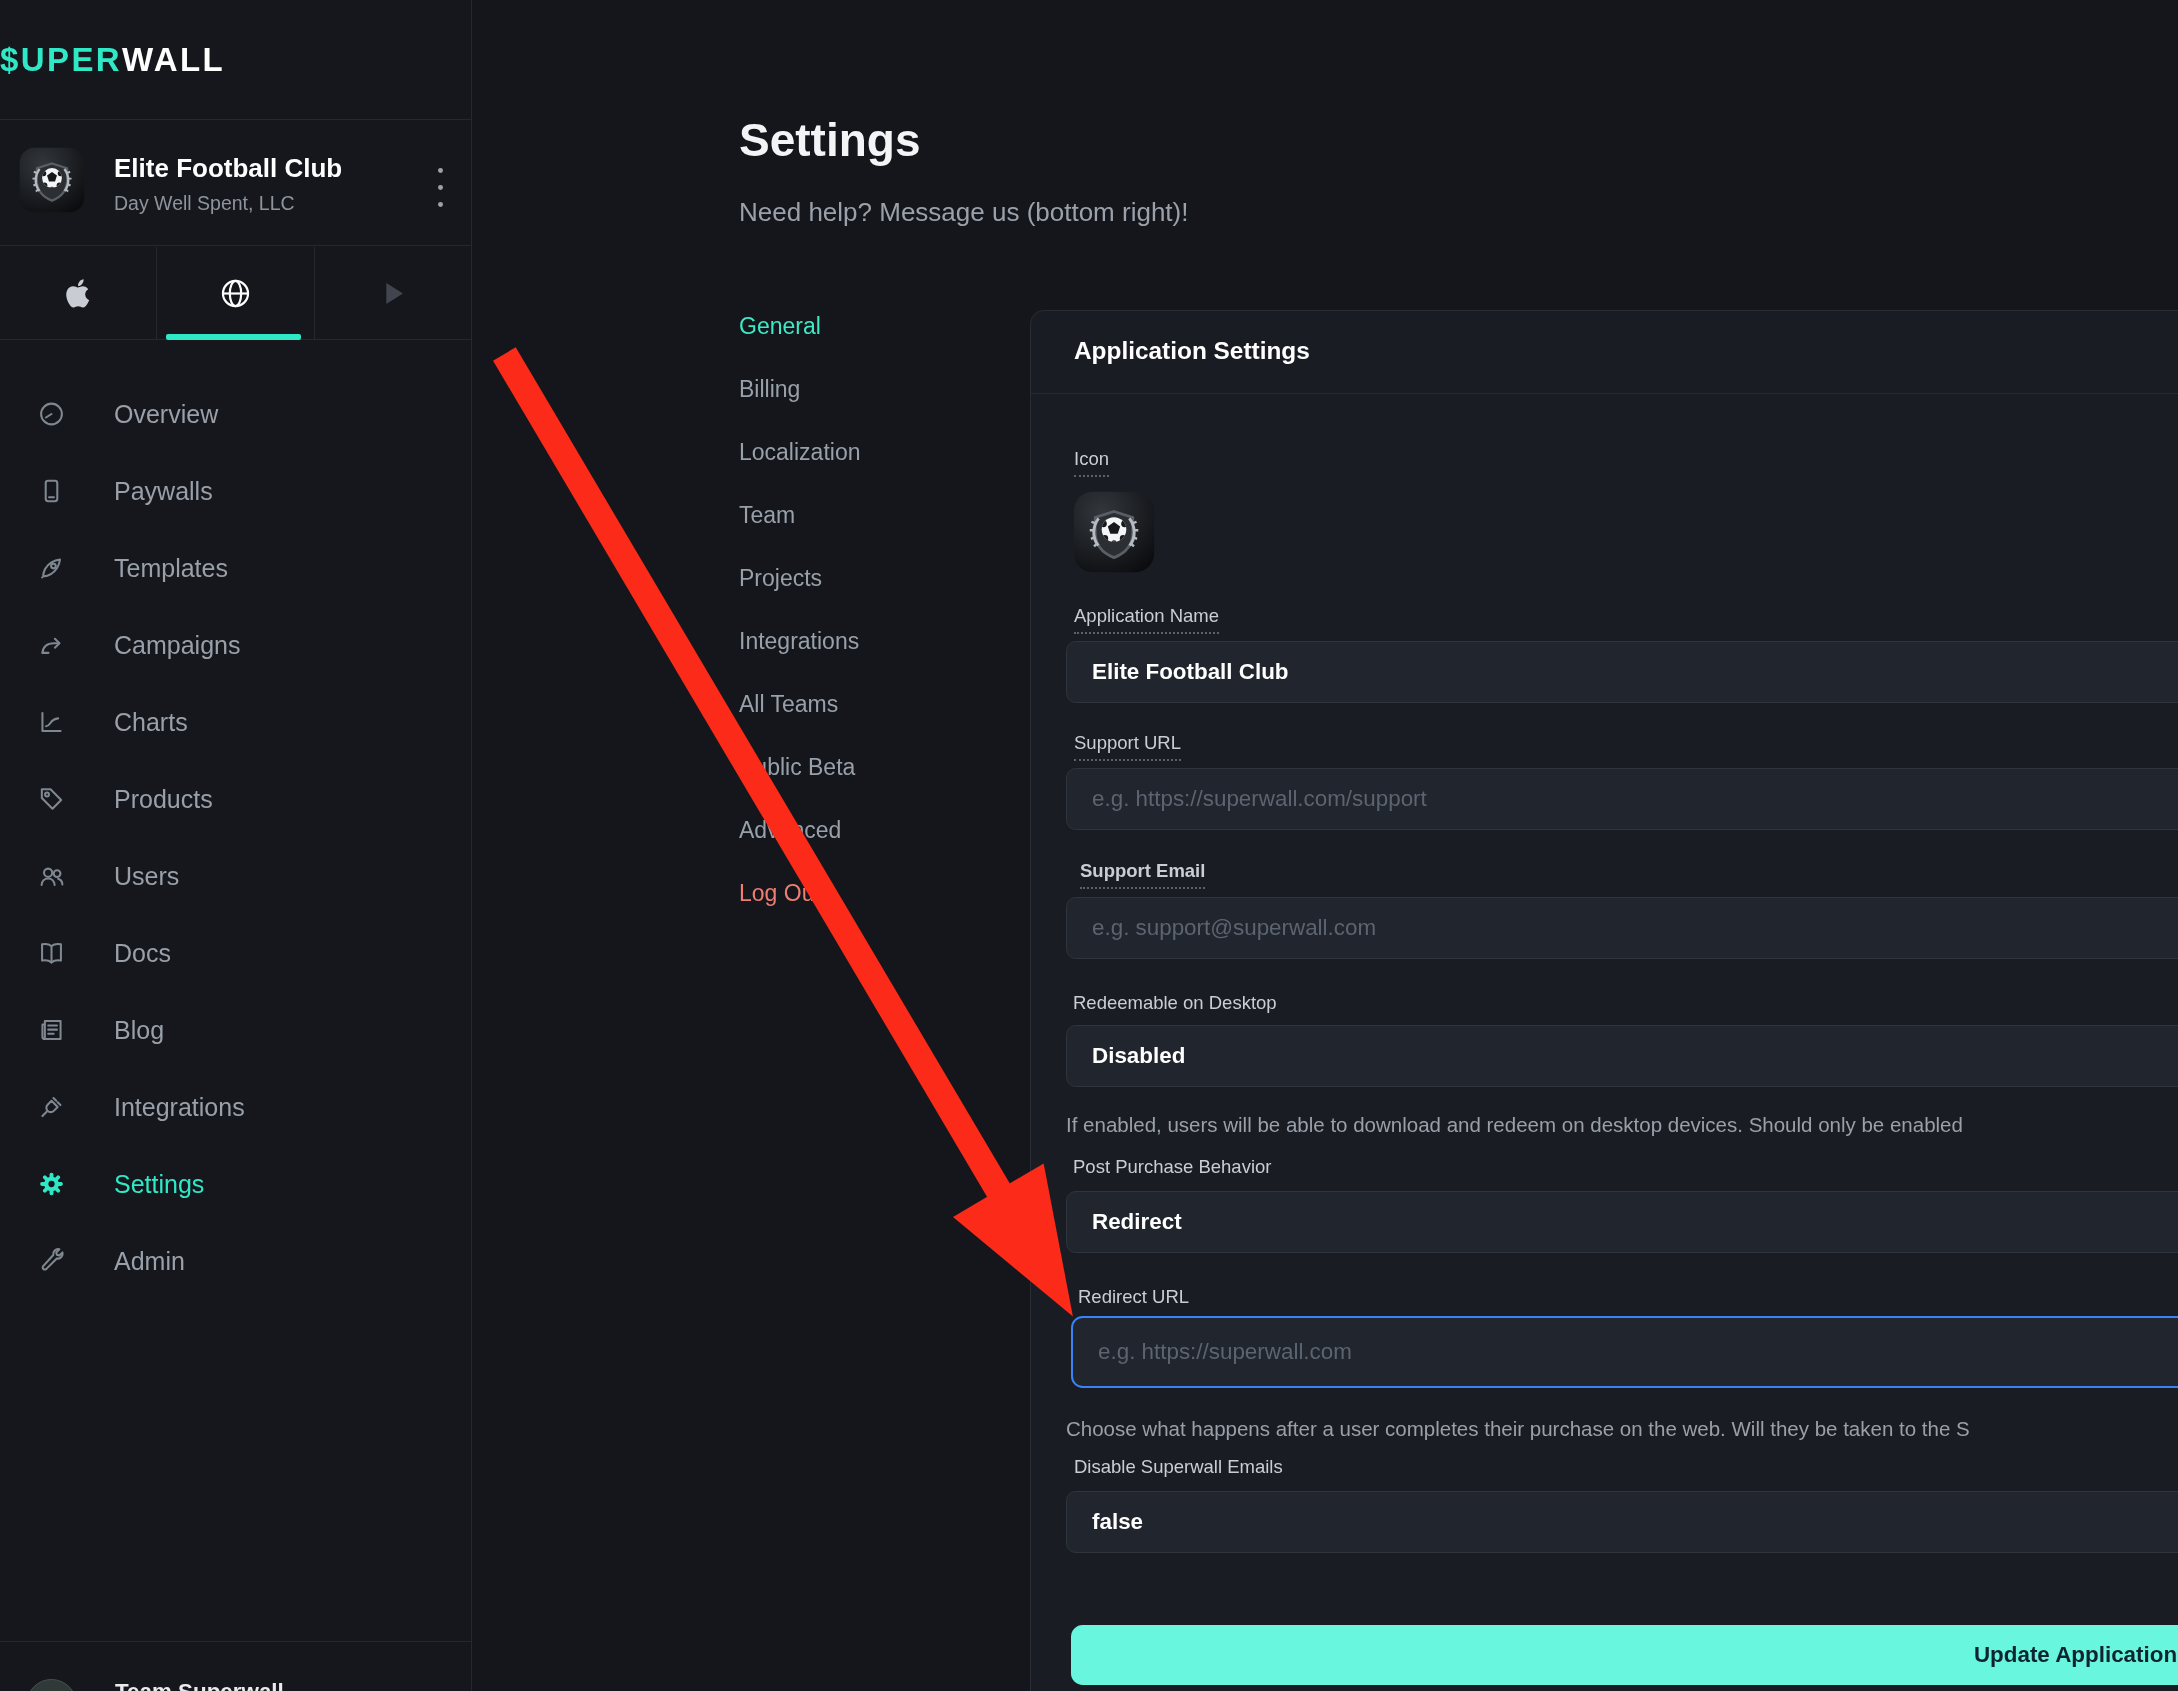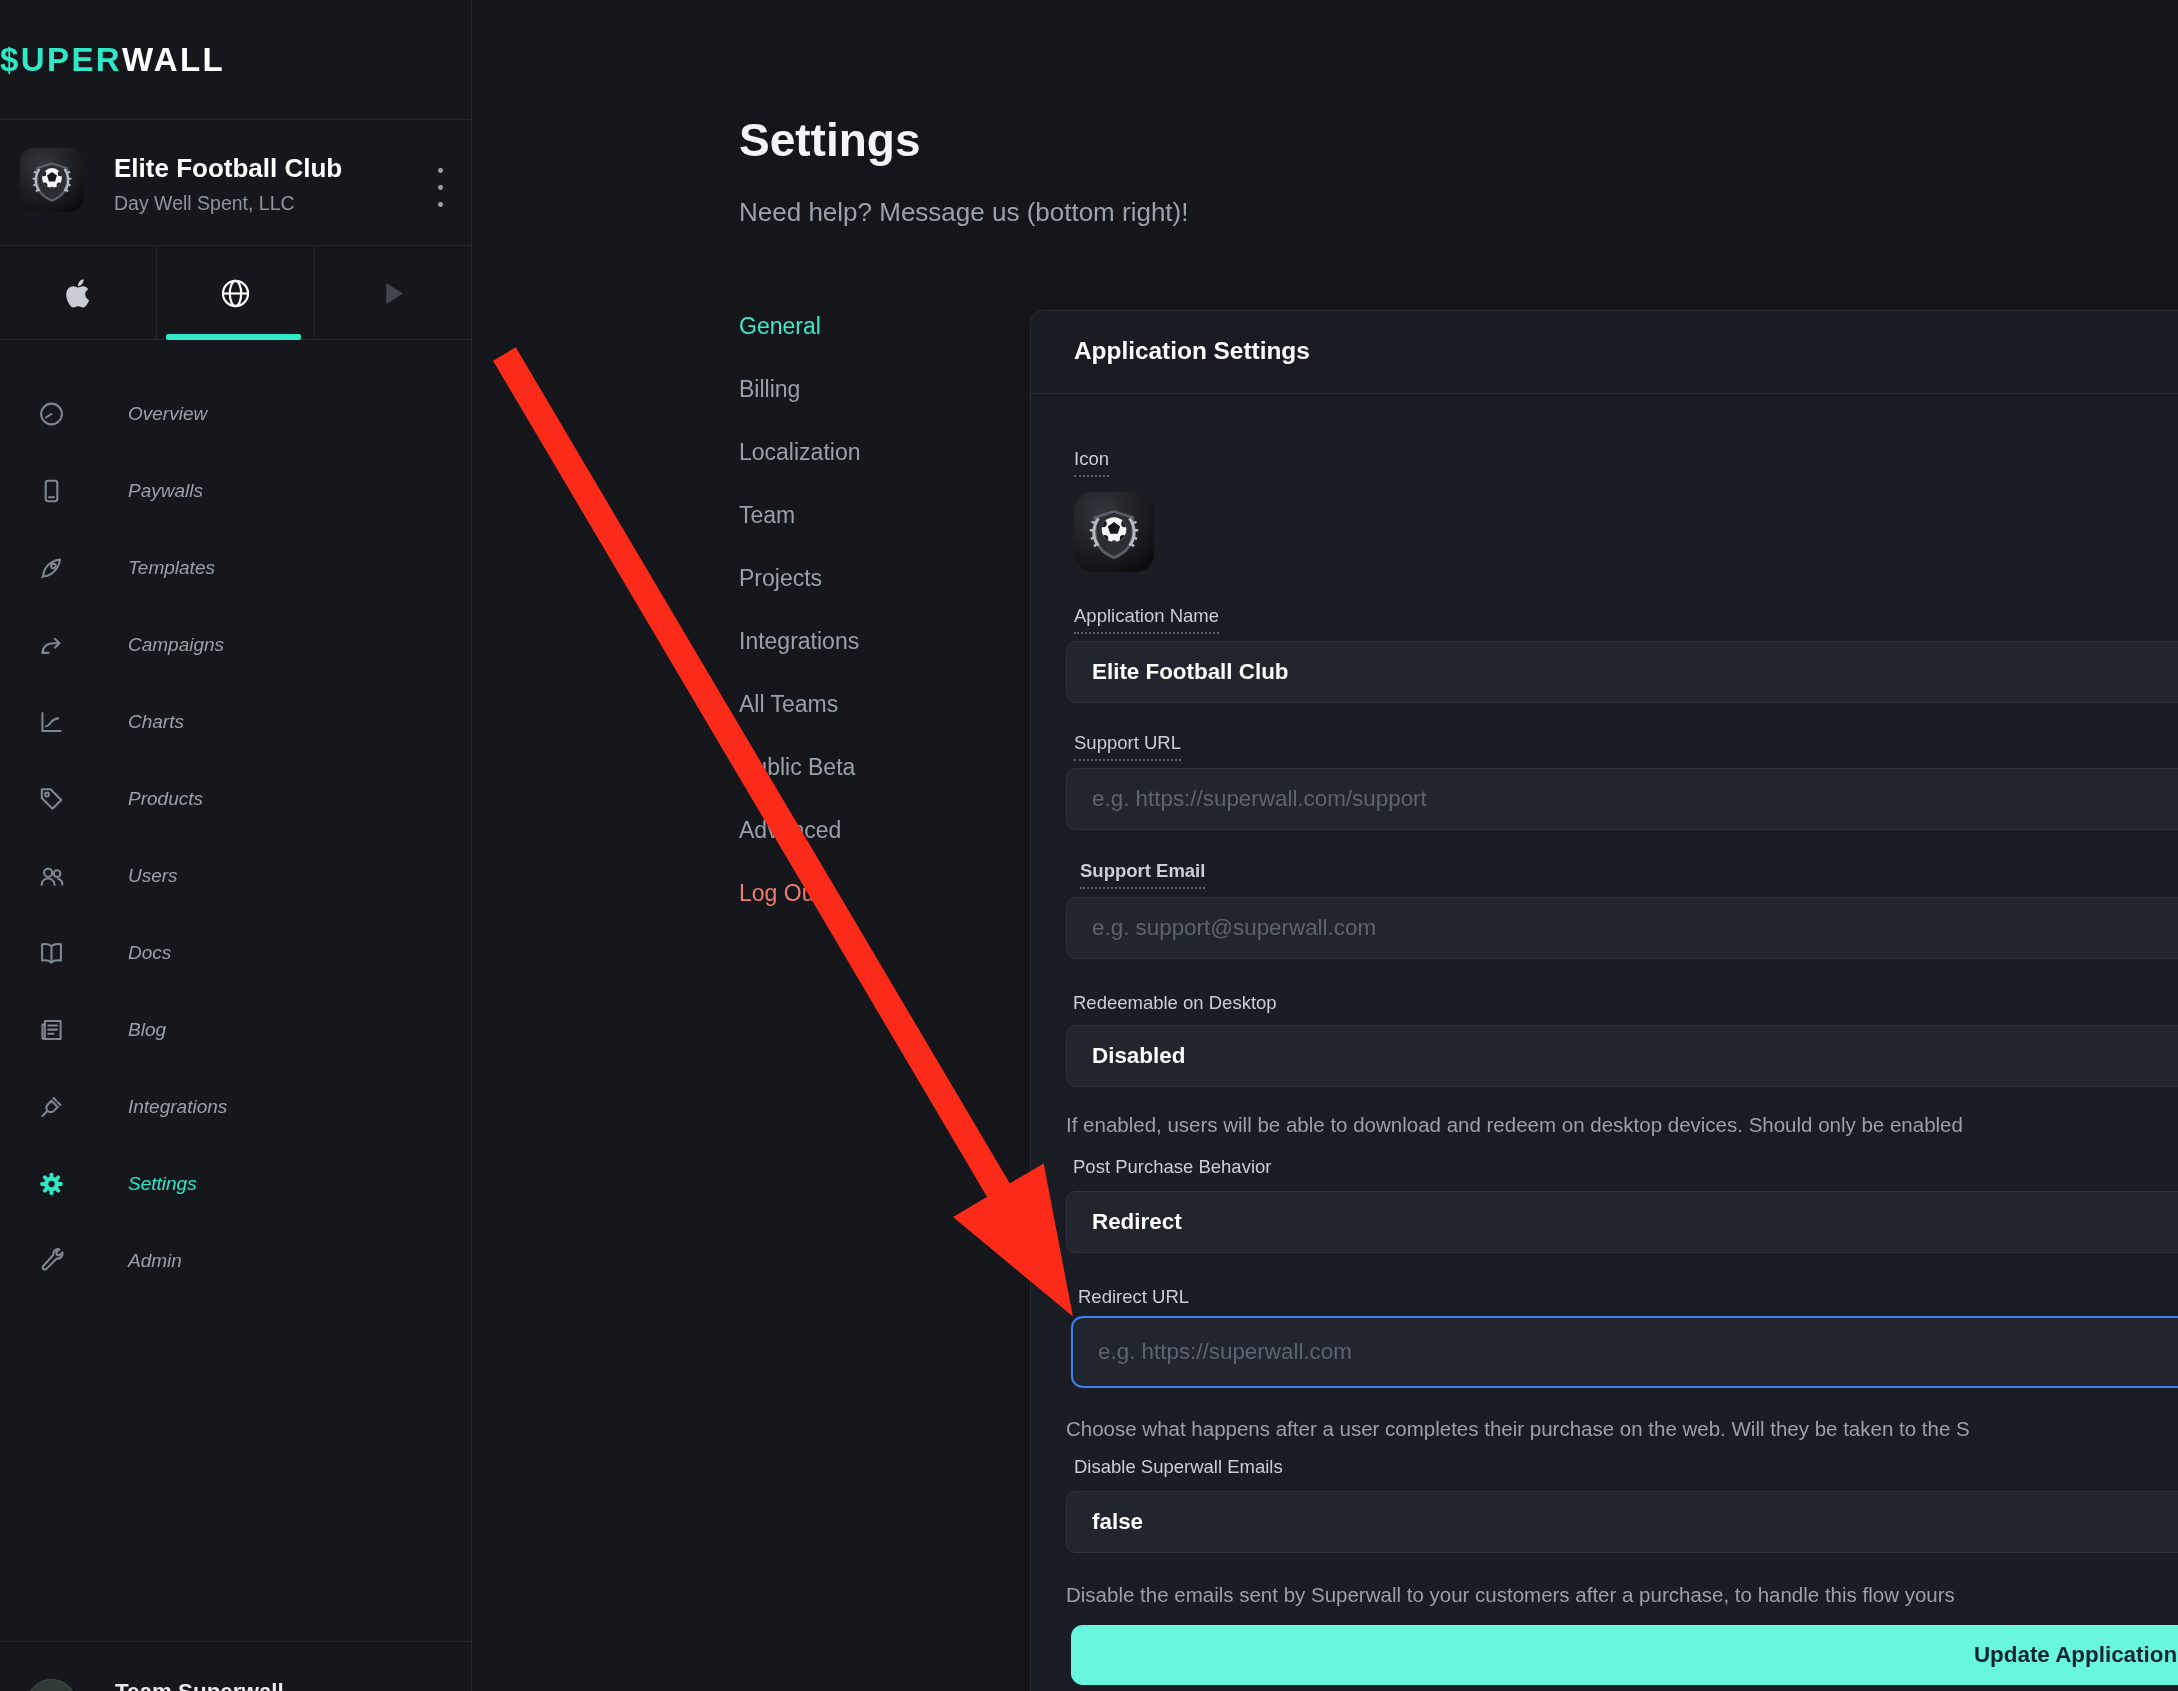--- a/index.html
+++ b/index.html
@@ -27,22 +27,22 @@
   .tab { flex:1; position:relative; display:flex; align-items:center; justify-content:center;
          border-right:1px solid #24282f; cursor:pointer; }
   .tab:last-child { border-right:none; }
   .tab-underline { position:absolute; bottom:-1px; left:8.8px; right:12.7px; height:5.9px;
                    background:#2fe9c6; border-radius:2px; }
 
   .nav { position:absolute; top:375px; left:0; width:471px; }
   .nav-item { height:77px; position:relative; cursor:pointer; }
   .nav-item svg { position:absolute; left:37px; top:50%; transform:translateY(-50%);
                   width:29px; height:29px; }
-  .nav-item .lbl { position:absolute; left:128px; top:50%; transform:translateY(-50%);
-                   font-size:19px; color:#99a0aa;font-style:italic; }
+  .nav-item .lbl { position:absolute; left:114px; top:50%; transform:translateY(-50%);
+                   font-size:25px; color:#99a0aa; }
   .nav-item.active .lbl { color:#2fe9c6; }
 
   .icon-stroke { fill:none; stroke:#7f8791; stroke-width:1.7; stroke-linecap:round; stroke-linejoin:round; }
 
   .discord-card { position:absolute; left:19.5px; top:1512px; width:414px; height:107px;
                   border:1px solid #31353d; border-radius:13.7px; cursor:pointer; }
   .discord-badge { position:absolute; left:16.6px; top:21.5px; width:57px; height:57px; border-radius:14.6px;
                    background:#5865f2; display:flex; align-items:center; justify-content:center; }
   .discord-title { position:absolute; left:99px; top:21.5px; font-size:22.4px; font-weight:700; color:#fff; }
   .discord-status { position:absolute; left:99px; top:56px; display:flex; align-items:center; gap:8.8px; }
@@ -351,21 +351,20 @@
 
     <div class="f-label y-ppblbl">Post Purchase Behavior</div>
     <div class="f-select y-ppbsel">Redirect</div>
 
     <div class="f-label y-rulbl">Redirect URL</div>
     <input class="f-input focused y-ruinp" type="text" placeholder="e.g. https://superwall.com" style="">
     <div class="helper y-help2">Choose what happens after a user completes their purchase on the web. Will they be taken to the S</div>
 
     <div class="f-label y-dselbl">Disable Superwall Emails</div>
     <div class="f-select y-dsesel">false</div>
-    <div class="helper y-help3">Disable the emails sent by Superwall to your customers after a purchase, to handle this flow yours</div>
 
     <button class="submit-btn">Update Application</button>
   </section>
 </main>
 
 <svg class="arrow-overlay" viewBox="0 0 2234 1734">
   <line x1="517" y1="363" x2="1024" y2="1221" stroke="#fb2a19" stroke-width="27"></line>
   <polygon points="977,1248 1070,1193 1100,1350" fill="#fb2a19"></polygon>
 </svg>
 

